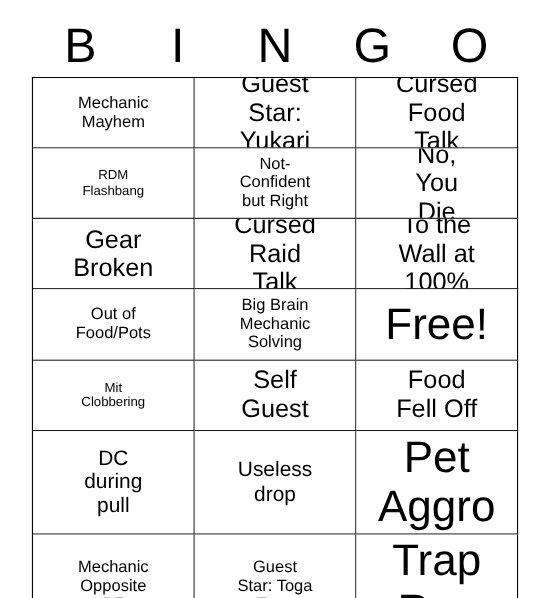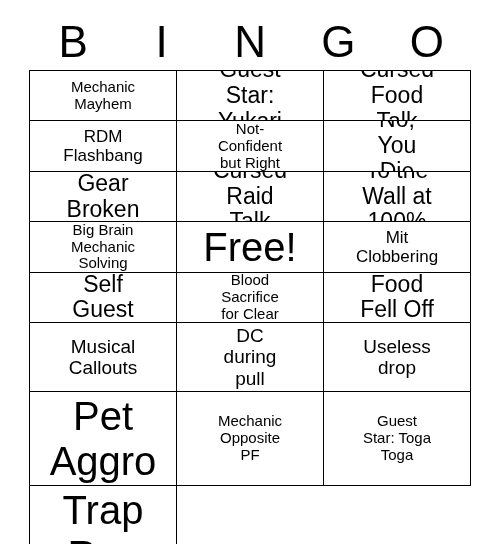--- a/index.html
+++ b/index.html
@@ -71,21 +71,21 @@
     width: 100%;
     line-height: 1.12;
     white-space: pre-line;
     word-wrap: break-word;
     font-weight: 400;
   }
   .sz-xl  { font-size: 40px; }
   .sz-lg  { font-size: 23px; }
   .sz-md  { font-size: 19px; }
   .sz-sm  { font-size: 15px; }
-  .sz-xs  { font-size: 17px; }
+  .sz-xs  { font-size: 12px; }
 </style>
 </head>
 <body>
 
 <div id="bingo-card">
 
   <div id="header-row">
     <div class="header-letter">B</div>
     <div class="header-letter">I</div>
     <div class="header-letter">N</div>
@@ -132,48 +132,43 @@
 Raid
 Talk</span>
       </div>
     <div class="cell">
         <span class="cell-text sz-lg">To the
 Wall at
 100%</span>
       </div>
 
     <div class="cell">
+        <span class="cell-text sz-sm">Out of
+Food/Pots</span>
+      </div>
+    <div class="cell">
         <span class="cell-text sz-sm">Big Brain
 Mechanic
 Solving</span>
       </div>
     <div class="cell">
         <span class="cell-text sz-xl">Free!</span>
       </div>
     <div class="cell">
         <span class="cell-text sz-xs">Mit
 Clobbering</span>
       </div>
     <div class="cell">
         <span class="cell-text sz-lg">Self
 Guest</span>
       </div>
 
     <div class="cell">
-        <span class="cell-text sz-sm">Blood
-Sacrifice
-for Clear</span>
-      </div>
-    <div class="cell">
         <span class="cell-text sz-lg">Food
 Fell Off</span>
-      </div>
-    <div class="cell">
-        <span class="cell-text sz-md">Musical
-Callouts</span>
       </div>
     <div class="cell">
         <span class="cell-text sz-md">DC
 during
 pull</span>
       </div>
 
     <div class="cell">
         <span class="cell-text sz-md">Useless
 drop</span>

